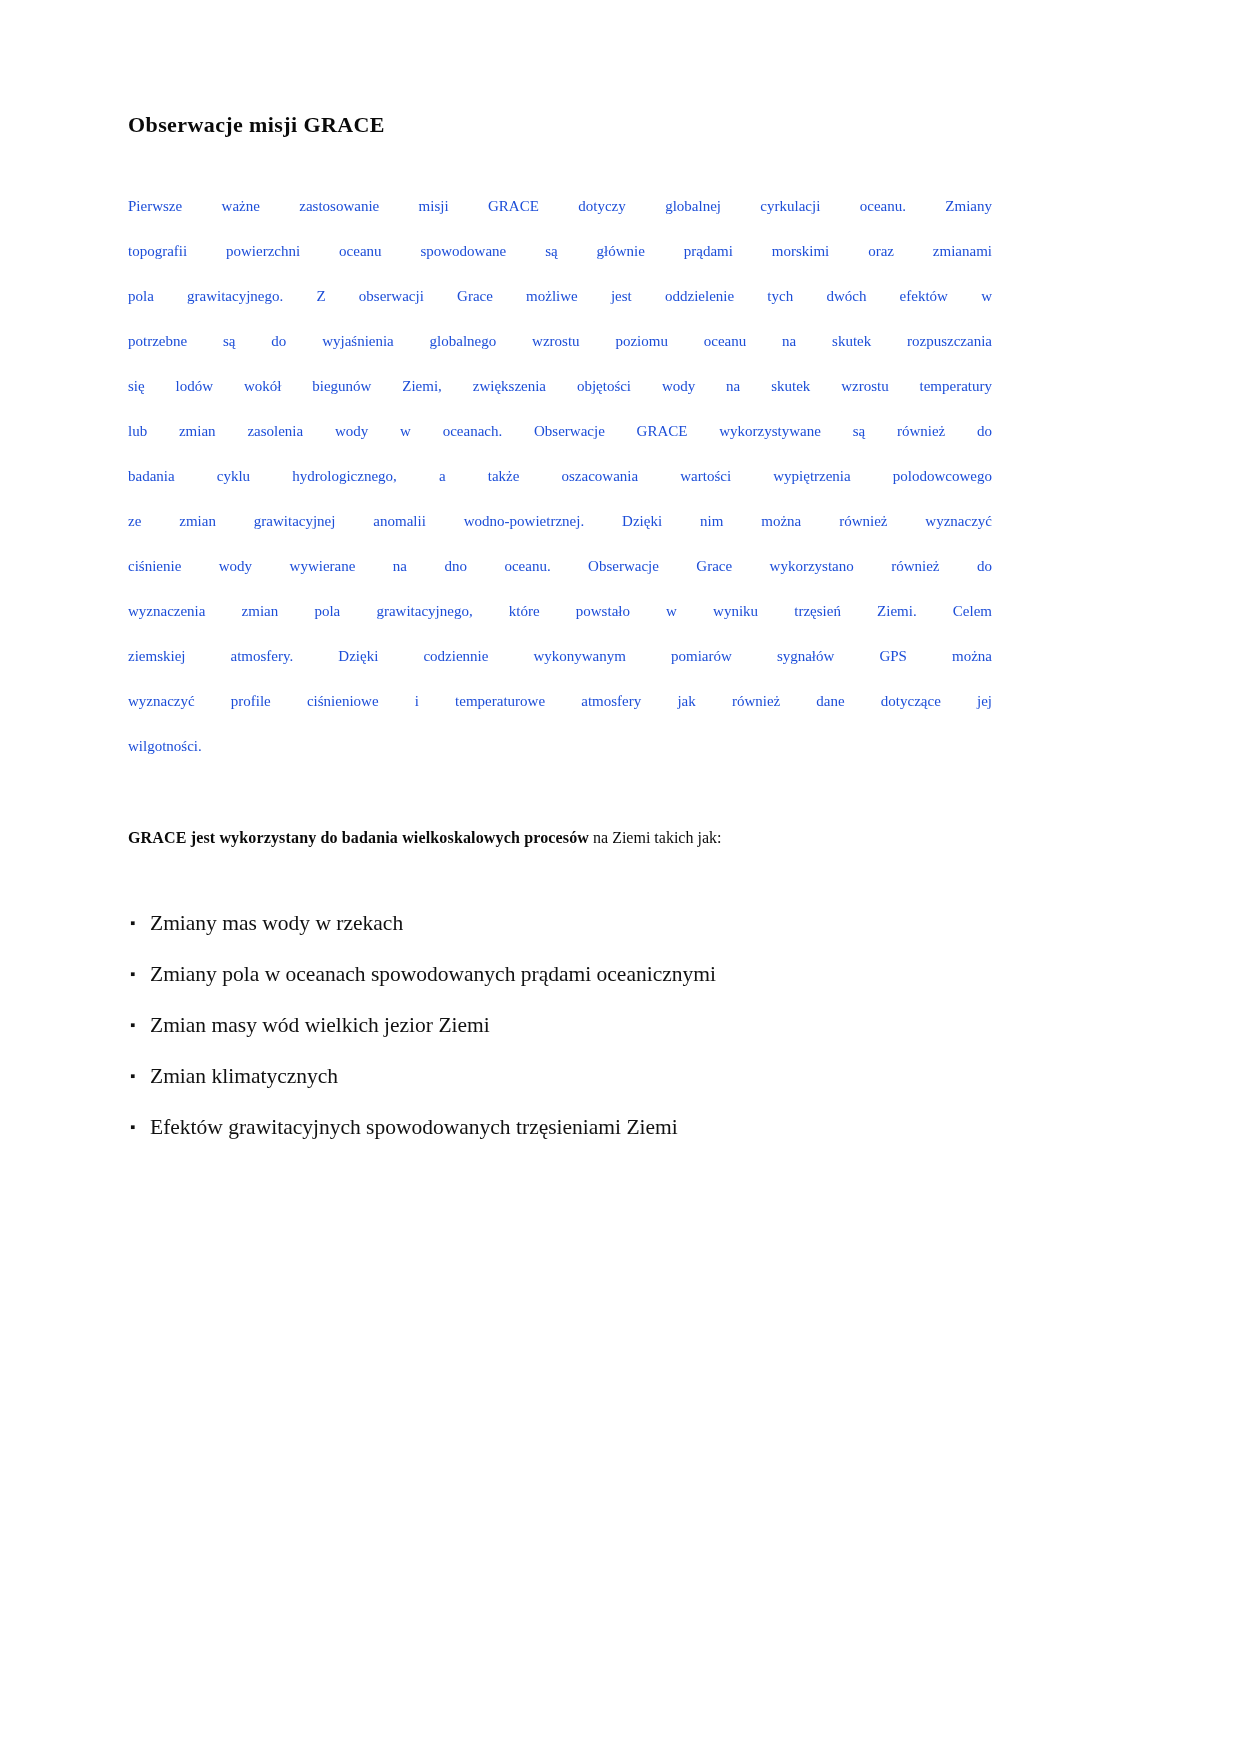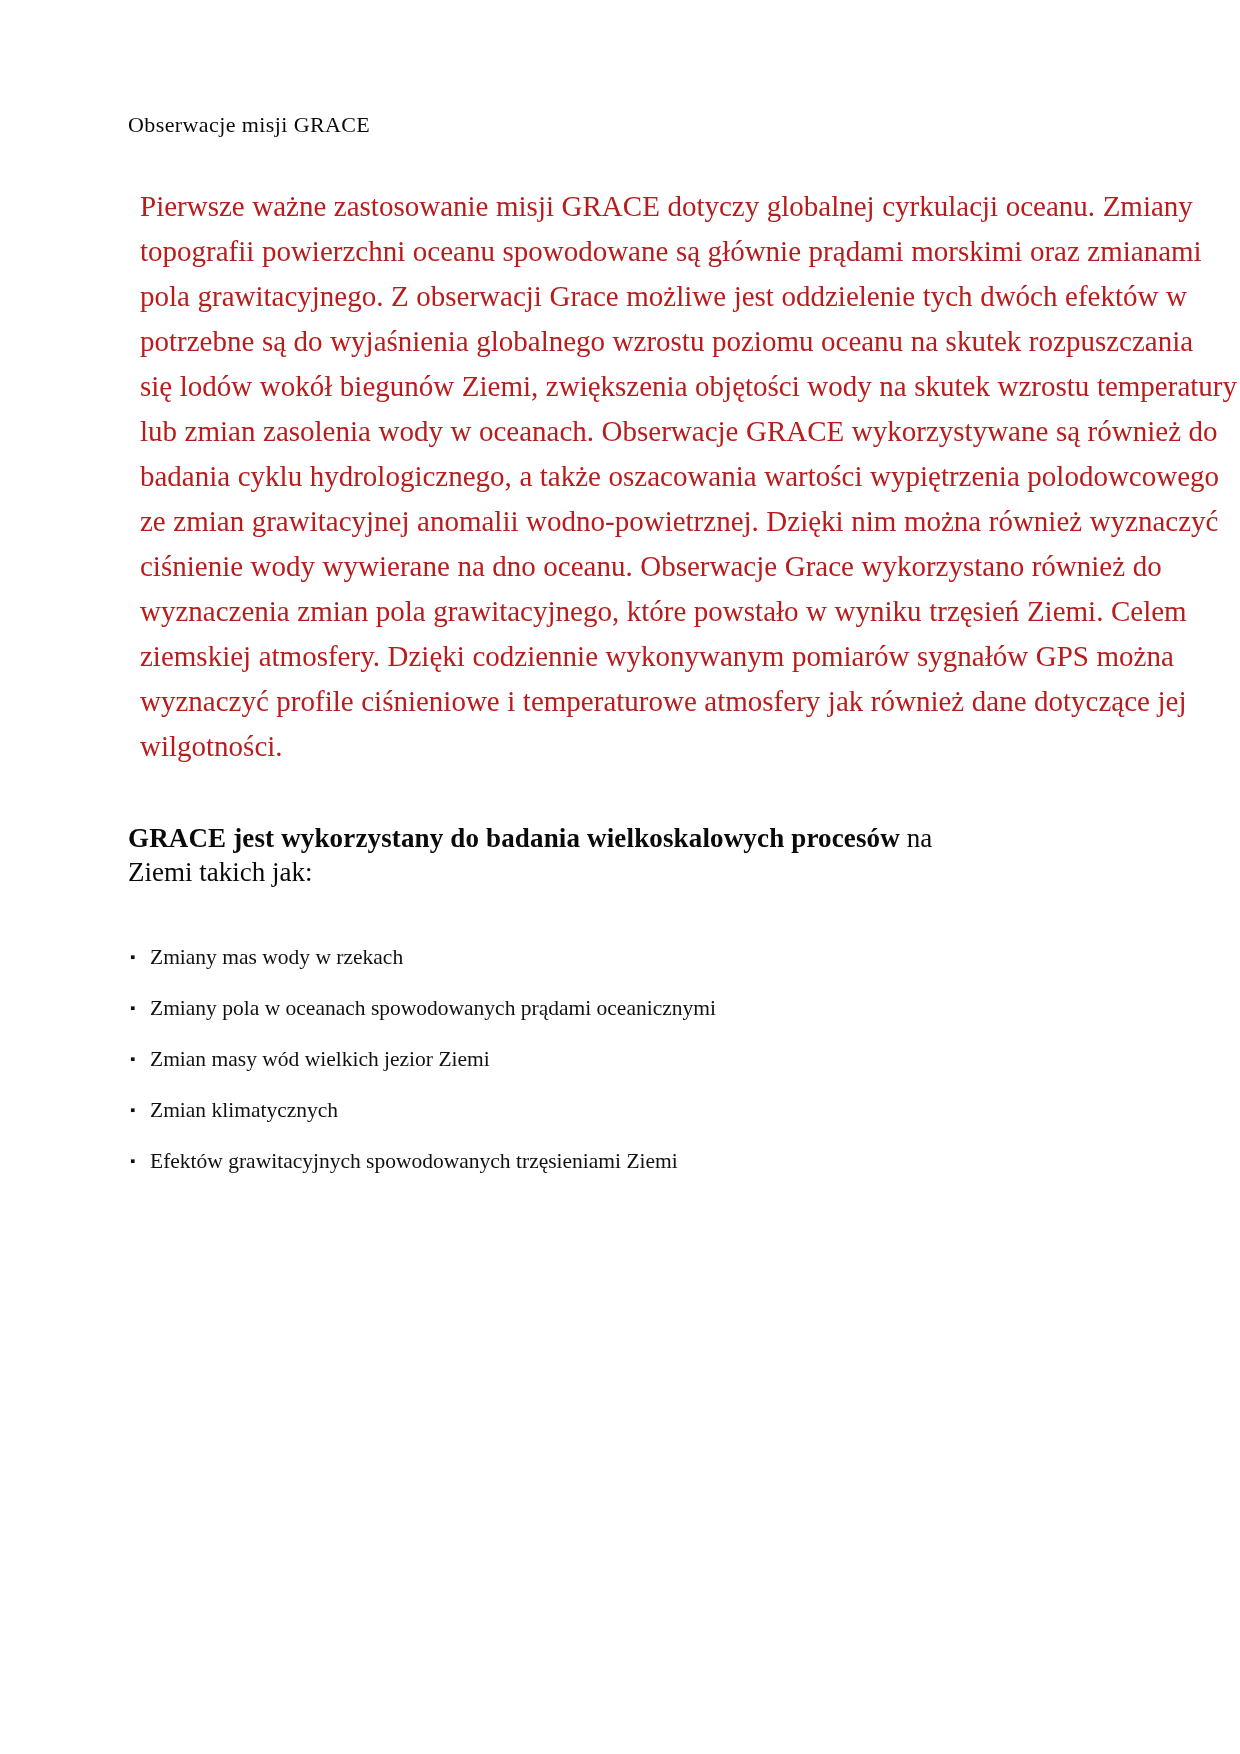--- a/index.html
+++ b/index.html
@@ -27,52 +27,52 @@
   .content {
     position: absolute;
     left: 128px;
     top: 112px;
     width: 864px;
   }
 
   
   .doc-title {
     font-size: 22px;
-    font-weight: normal;
+    font-weight: bold;
     letter-spacing: 0.4px;
     line-height: 1.2;
     margin: 0 0 46px 0;
     color: #0a0a0a;
   }
 
   
   .body-para {
-    font-size: 29px;
+    font-size: 15px;
     line-height: 45px;
     text-align: justify;
     text-justify: inter-word;
-    margin: 12px;
-    color: #b91c1c;
+    margin: 0;
+    color: #1d4ed8;
     word-spacing: 0.3px;
   }
   .body-para .ln {
     display: block;
     text-align: justify;
     text-align-last: justify;
     white-space: nowrap;
   }
   .body-para .ln.last,
   .body-para .ln.ragged {
     text-align-last: left;
     white-space: normal;
   }
 
   
   .section-heading {
-    font-size: 27px;
+    font-size: 16px;
     line-height: 34px;
     margin: 52px 0 0 0;
     color: #0a0a0a;
   }
   .section-heading .strong {
     font-weight: bold;
     letter-spacing: 0.15px;
   }
   .section-heading .normal {
     font-weight: normal;

